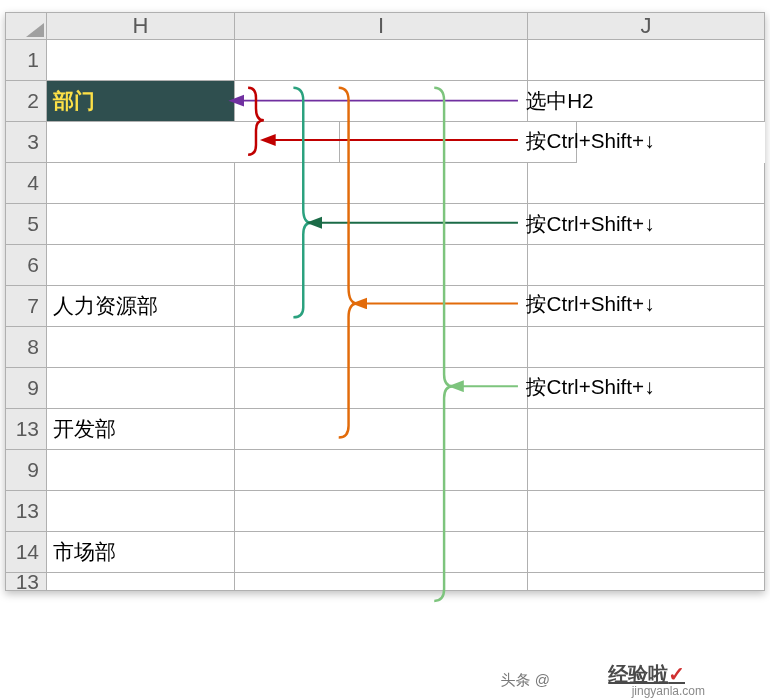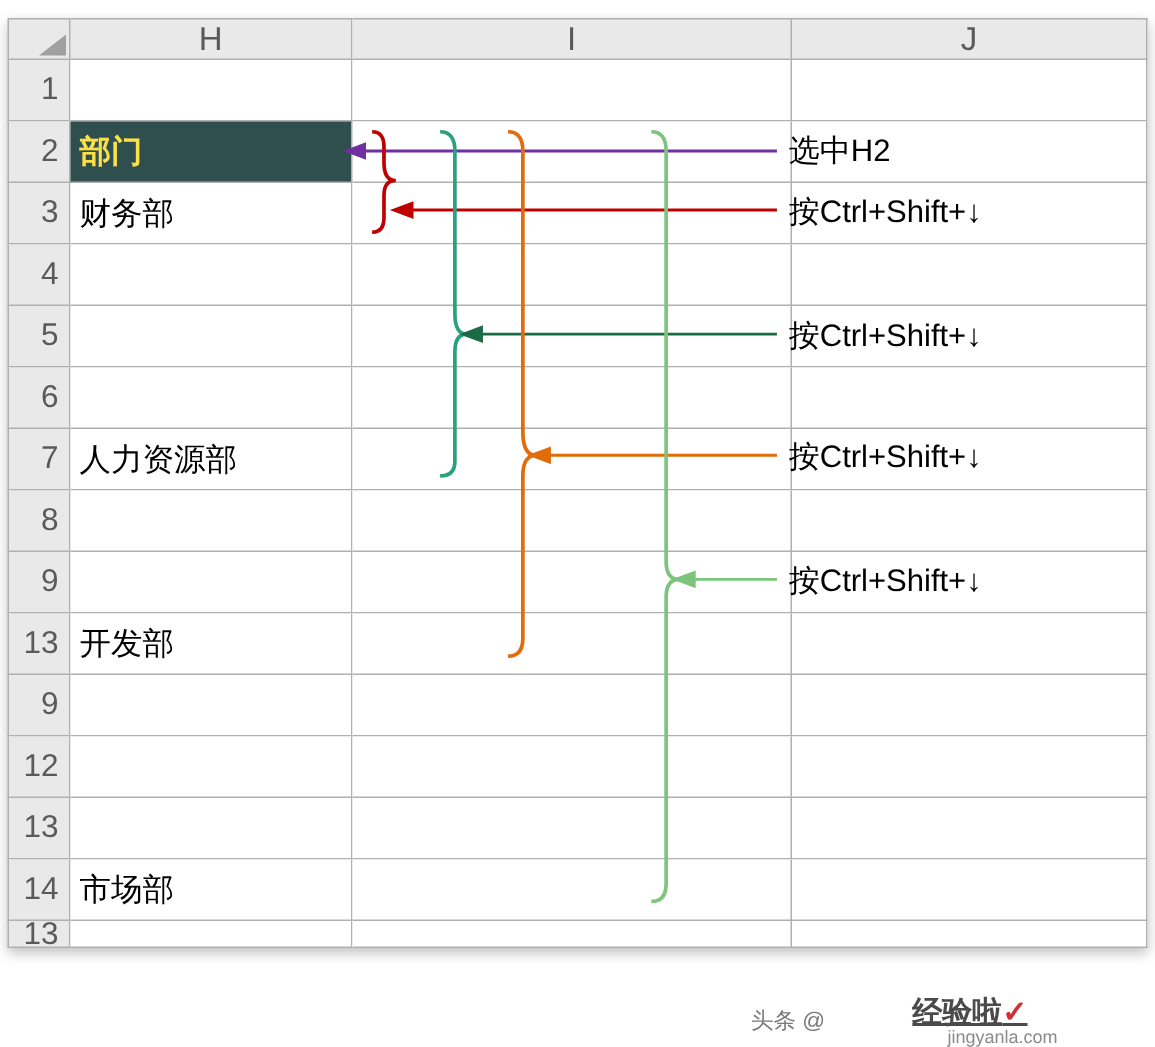--- a/index.html
+++ b/index.html
@@ -128,21 +128,20 @@
     <div class="cell col-j"></div>
   </div>
   <div class="row">
     <div class="cell rowhdr">2</div>
     <div class="cell col-h selected">部门</div>
     <div class="cell col-i"></div>
     <div class="cell col-j"></div>
   </div>
   <div class="row">
     <div class="cell rowhdr">3</div>
-    <div class="cell col-h">财务部</div>
     <div class="cell col-i"></div>
     <div class="cell col-j"></div>
   </div>
   <div class="row">
     <div class="cell rowhdr">4</div>
     <div class="cell col-h"></div>
     <div class="cell col-i"></div>
     <div class="cell col-j"></div>
   </div>
   <div class="row">
@@ -176,26 +175,20 @@
     <div class="cell col-j"></div>
   </div>
   <div class="row">
     <div class="cell rowhdr">13</div>
     <div class="cell col-h">开发部</div>
     <div class="cell col-i"></div>
     <div class="cell col-j"></div>
   </div>
   <div class="row">
     <div class="cell rowhdr">9</div>
-    <div class="cell col-h"></div>
-    <div class="cell col-i"></div>
-    <div class="cell col-j"></div>
-  </div>
-  <div class="row">
-    <div class="cell rowhdr">12</div>
     <div class="cell col-h"></div>
     <div class="cell col-i"></div>
     <div class="cell col-j"></div>
   </div>
   <div class="row">
     <div class="cell rowhdr">13</div>
     <div class="cell col-h"></div>
     <div class="cell col-i"></div>
     <div class="cell col-j"></div>
   </div>

